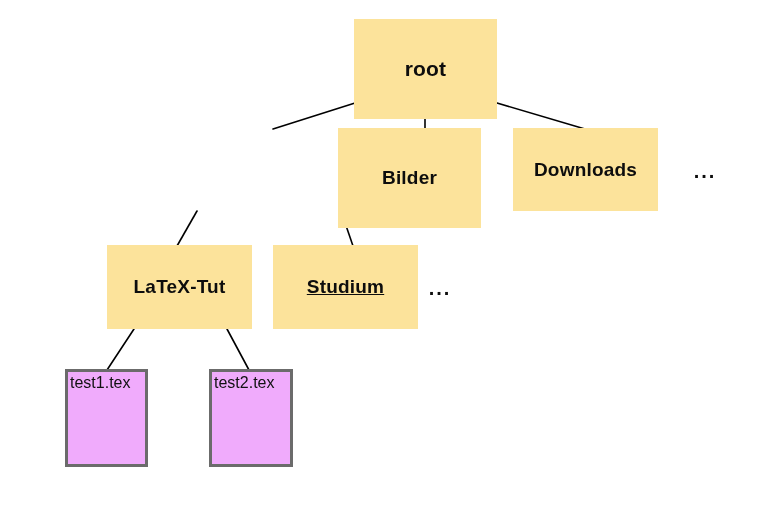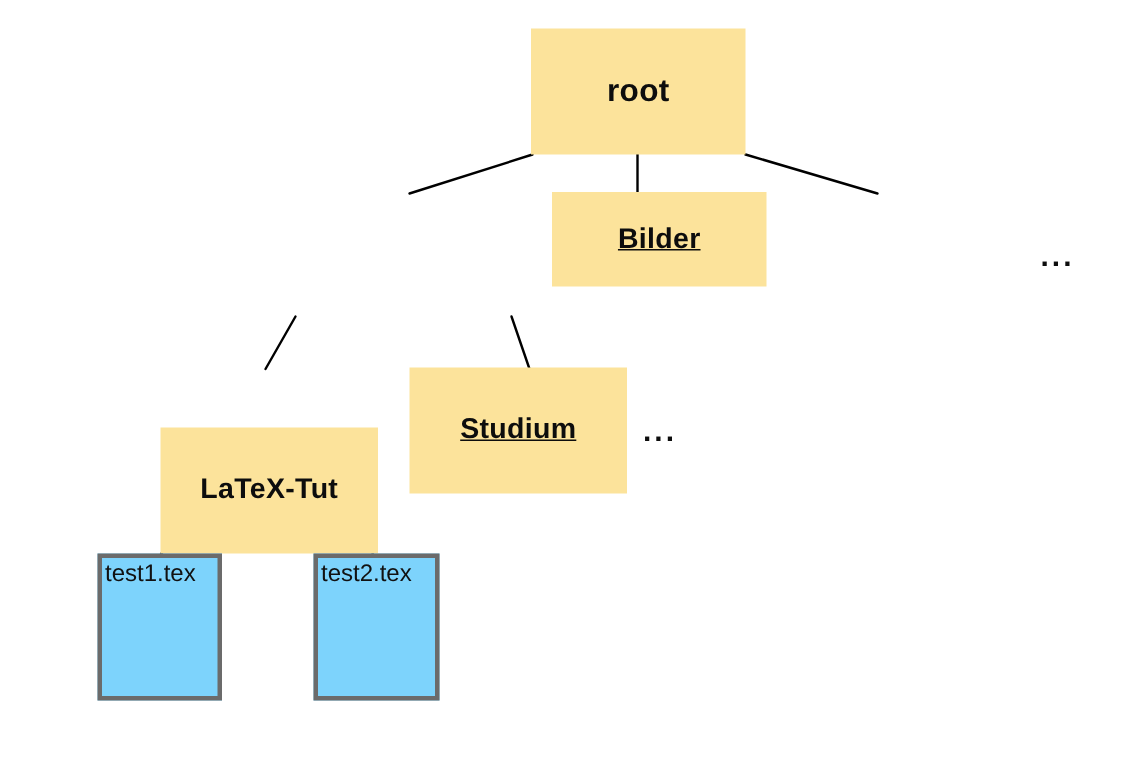--- a/index.html
+++ b/index.html
@@ -39,44 +39,44 @@
     justify-content: center;
     font-weight: bold;
     color: #0d0d0d;
     font-size: 19px;
     letter-spacing: 0.2px;
   }
   .folder.root {
     font-size: 21px;
   }
   .file {
-    background: #7dd3fc;
+    background: #f0abfc;
     border: 3px solid #6b6b6b;
     color: #111111;
     font-size: 16px;
     font-weight: normal;
     padding: 2px 1px 0 2px;
     line-height: 1.15;
   }
   .ellipsis {
     position: absolute;
     font-weight: bold;
     font-size: 20px;
     color: #0d0d0d;
     letter-spacing: 2px;
     display: flex;
     align-items: center;
     justify-content: center;
   }
   
-  .pos-root       { left: 354px; top: 19px;  width: 143px; height: 84px; }
+  .pos-root       { left: 354px; top: 19px;  width: 143px; height: 100px; }
   .pos-dokumente  { left: 197px; top: 128px; width: 145px; height: 83px; }
-  .pos-bilder     { left: 368px; top: 128px; width: 143px; height: 63px; text-decoration: underline; }
+  .pos-bilder     { left: 338px; top: 128px; width: 143px; height: 100px; }
   .pos-downloads  { left: 513px; top: 128px; width: 145px; height: 83px; }
-  .pos-latex-tut  { left: 107px; top: 245px; width: 145px; height: 84px; margin-top: 40px; }
+  .pos-latex-tut  { left: 107px; top: 245px; width: 145px; height: 84px; }
   .pos-studium    { left: 273px; top: 245px; width: 145px; height: 84px; text-decoration: underline; }
   .pos-test1      { left: 65px;  top: 369px; width: 83px;  height: 98px; }
   .pos-test2      { left: 209px; top: 369px; width: 84px;  height: 98px; }
   .pos-ellipsis-l2 { left: 683px; top: 155px; width: 44px; height: 32px; }
   .pos-ellipsis-l3 { left: 418px; top: 272px; width: 44px; height: 32px; }
 </style>
 </head>
 <body>
 
 <div class="canvas">
@@ -89,20 +89,21 @@
     <line x1="341" y1="211" x2="353" y2="246"></line>
     <line x1="134" y1="329" x2="107" y2="370"></line>
     <line x1="227" y1="329" x2="249" y2="370"></line>
   </svg>
 
   <div class="node folder root pos-root">root</div>
 
 
   <div class="node folder pos-bilder">Bilder</div>
 
+  <div class="node folder pos-downloads">Downloads</div>
 
   <div class="ellipsis pos-ellipsis-l2">...</div>
 
   <div class="node folder pos-latex-tut">LaTeX-Tut</div>
 
   <div class="node folder pos-studium">Studium</div>
 
   <div class="ellipsis pos-ellipsis-l3">...</div>
 
   <div class="node file pos-test1">test1.tex</div>

